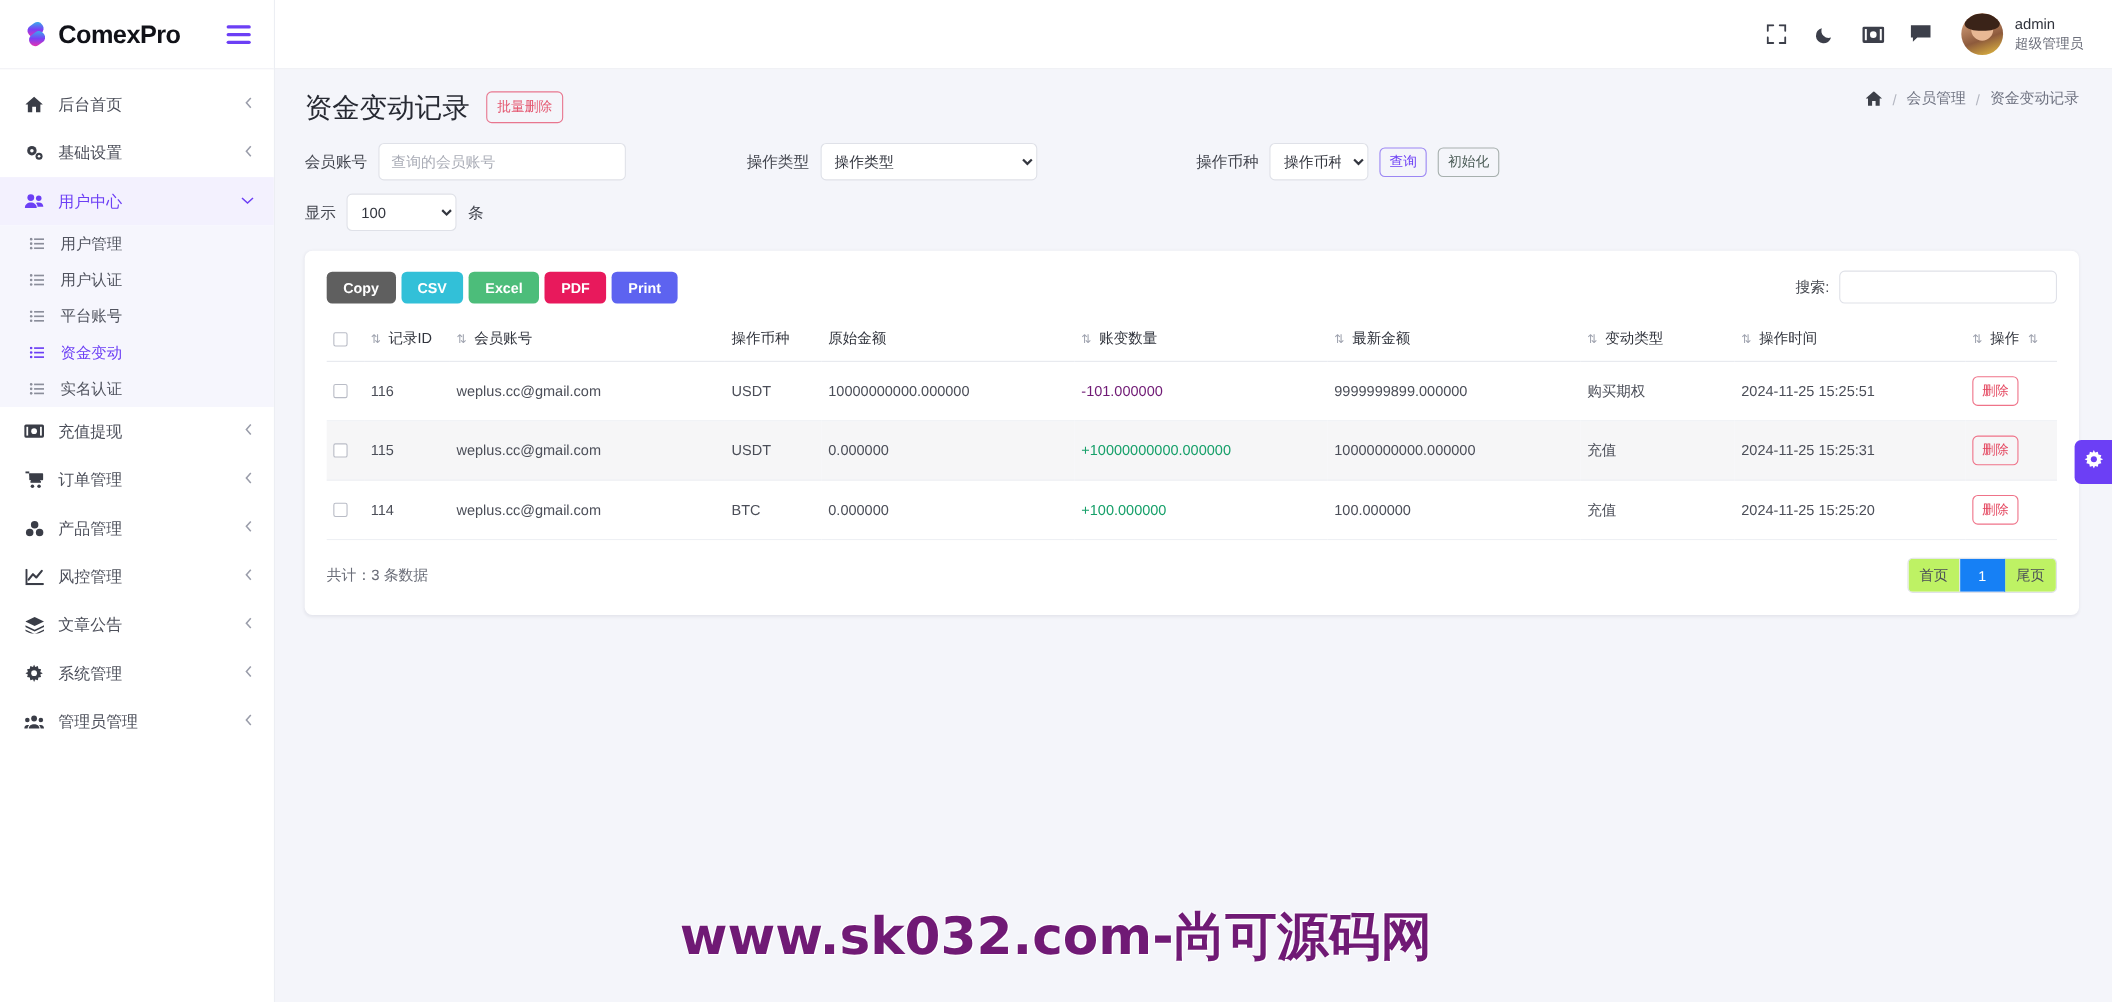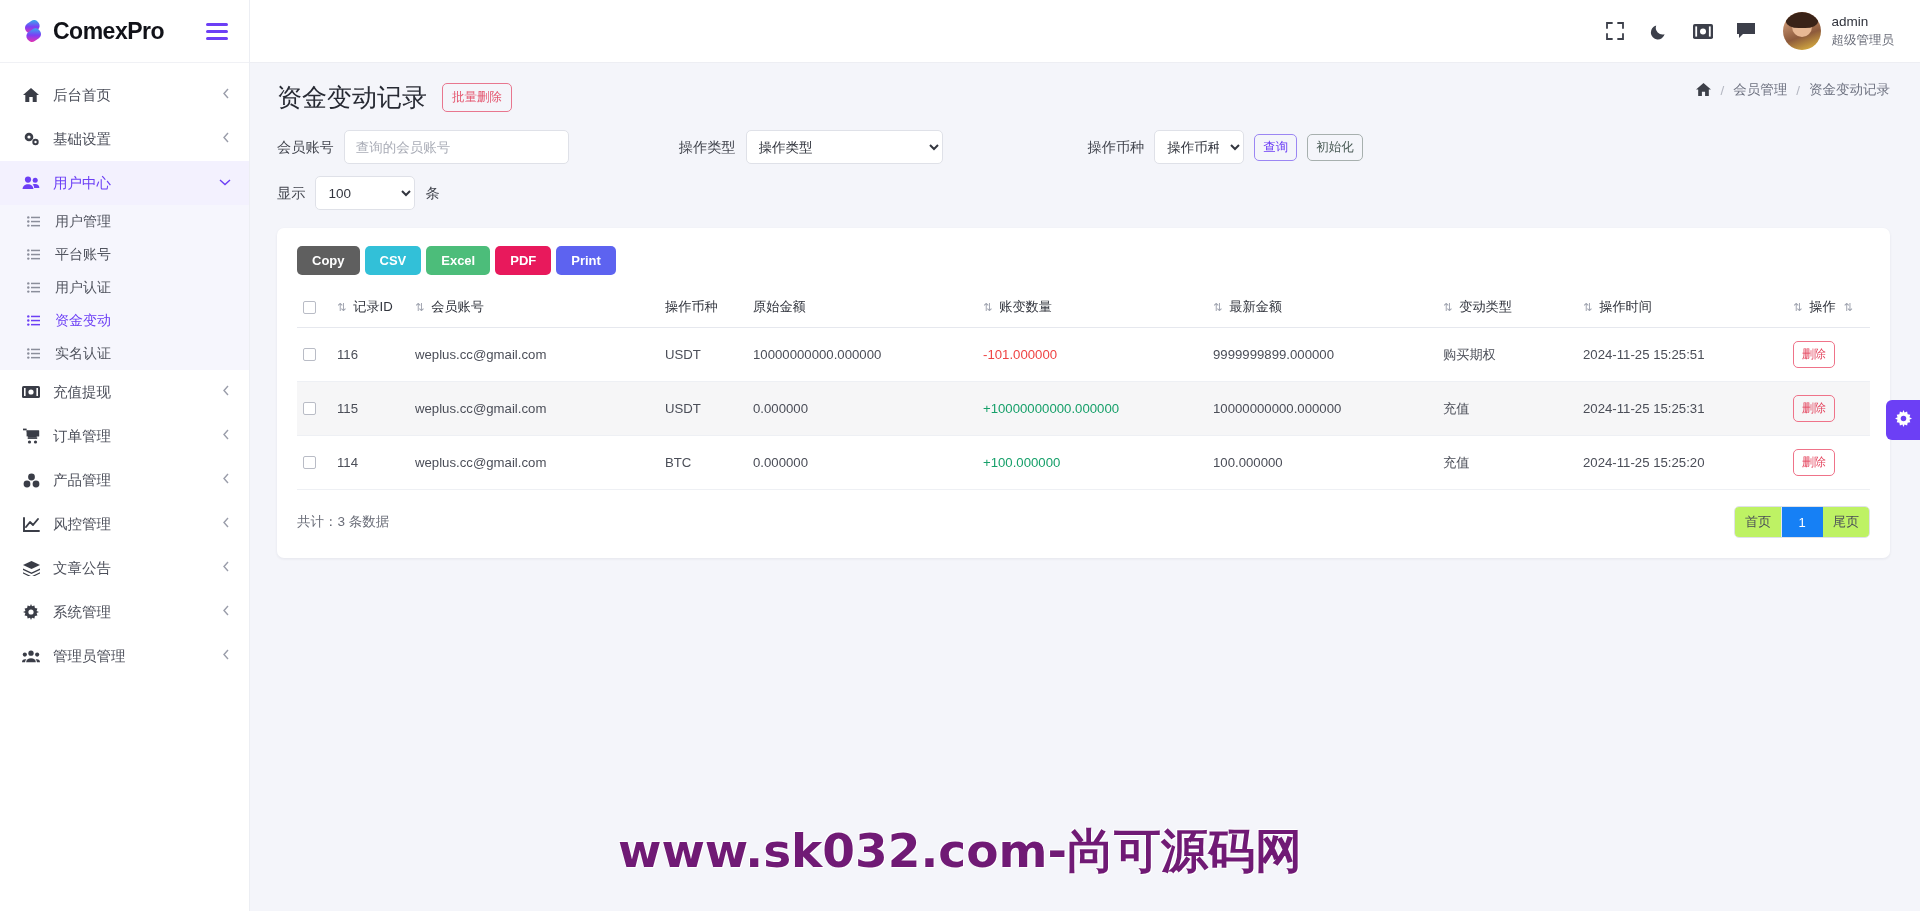--- a/index.html
+++ b/index.html
@@ -160,21 +160,21 @@
     white-space: nowrap;
   }
   thead th .th-in { display: flex; align-items: center; gap: 8px; }
   .sortico { color: #9ea2ae; font-size: 11px; letter-spacing: -1px; }
   tbody td {
     font-size: 13.2px; color: #4b4e58; padding: 13px 6px;
     border-bottom: 1px solid #eef0f4; white-space: nowrap;
   }
   tbody tr.alt td { background: #f6f6f7; }
   .cb { width: 13px; height: 13px; border: 1px solid #b9bcc6; border-radius: 2px; background: #fff; display:block; cursor:pointer; }
-  .neg { color: #ef4444; }
+  .neg { color: #701a75; }
   .pos { color: #17a06a; }
   .btn-del {
     border: 1px solid #ef7389; color: #e4455e; background: transparent;
     border-radius: 5px; font-size: 12px; padding: 4px 8px; cursor: pointer; font-family: inherit;
   }
   .col-id { width: 78px; }
   .col-chk { width: 34px; }
   .col-acct { width: 250px; }
   .col-cur { width: 88px; }
   .col-orig { width: 230px; }
@@ -306,34 +306,34 @@
           <span class="ico">
             <svg width="13" height="11" viewBox="0 0 13 11" fill="currentColor">
                 <circle cx="1.3" cy="1.4" r="1.2"></circle>
                 <rect x="4" y=".7" width="9" height="1.5"></rect>
                 <circle cx="1.3" cy="5.5" r="1.2"></circle>
                 <rect x="4" y="4.8" width="9" height="1.5"></rect>
                 <circle cx="1.3" cy="9.6" r="1.2"></circle>
                 <rect x="4" y="8.9" width="9" height="1.5"></rect>
               </svg>
           </span>
-          <span>平台账号</span>
+          <span>用户认证</span>
         </div>
         <div class="sub-item">
           <span class="ico">
             <svg width="13" height="11" viewBox="0 0 13 11" fill="currentColor">
                 <circle cx="1.3" cy="1.4" r="1.2"></circle>
                 <rect x="4" y=".7" width="9" height="1.5"></rect>
                 <circle cx="1.3" cy="5.5" r="1.2"></circle>
                 <rect x="4" y="4.8" width="9" height="1.5"></rect>
                 <circle cx="1.3" cy="9.6" r="1.2"></circle>
                 <rect x="4" y="8.9" width="9" height="1.5"></rect>
               </svg>
           </span>
-          <span>用户认证</span>
+          <span>平台账号</span>
         </div>
         <div class="sub-item cur">
           <span class="ico">
             <svg width="13" height="11" viewBox="0 0 13 11" fill="currentColor">
                 <circle cx="1.3" cy="1.4" r="1.2"></circle>
                 <rect x="4" y=".7" width="9" height="1.5"></rect>
                 <circle cx="1.3" cy="5.5" r="1.2"></circle>
                 <rect x="4" y="4.8" width="9" height="1.5"></rect>
                 <circle cx="1.3" cy="9.6" r="1.2"></circle>
                 <rect x="4" y="8.9" width="9" height="1.5"></rect>
@@ -559,20 +559,24 @@
     </div>
 
     <div class="card">
       <div class="card-top">
         <div class="export-btns">
           <button class="ebtn" id="eb0" style="background: rgb(95, 95, 95);">Copy</button>
           <button class="ebtn" id="eb1" style="background: rgb(50, 192, 216);">CSV</button>
           <button class="ebtn" id="eb2" style="background: rgb(76, 189, 122);">Excel</button>
           <button class="ebtn" id="eb3" style="background: rgb(232, 25, 92);">PDF</button>
           <button class="ebtn" id="eb4" style="background: rgb(93, 99, 240);">Print</button>
+        </div>
+        <div class="search-wrap">
+          <span class="search-lbl">搜索:</span>
+          <input class="inp search-inp" type="text" placeholder="" style="">
         </div>
       </div>
 
       <table>
         <thead>
           <tr>
             <th class="col-chk">
               <span class="cb"></span>
             </th>
             <th class="col-id">

